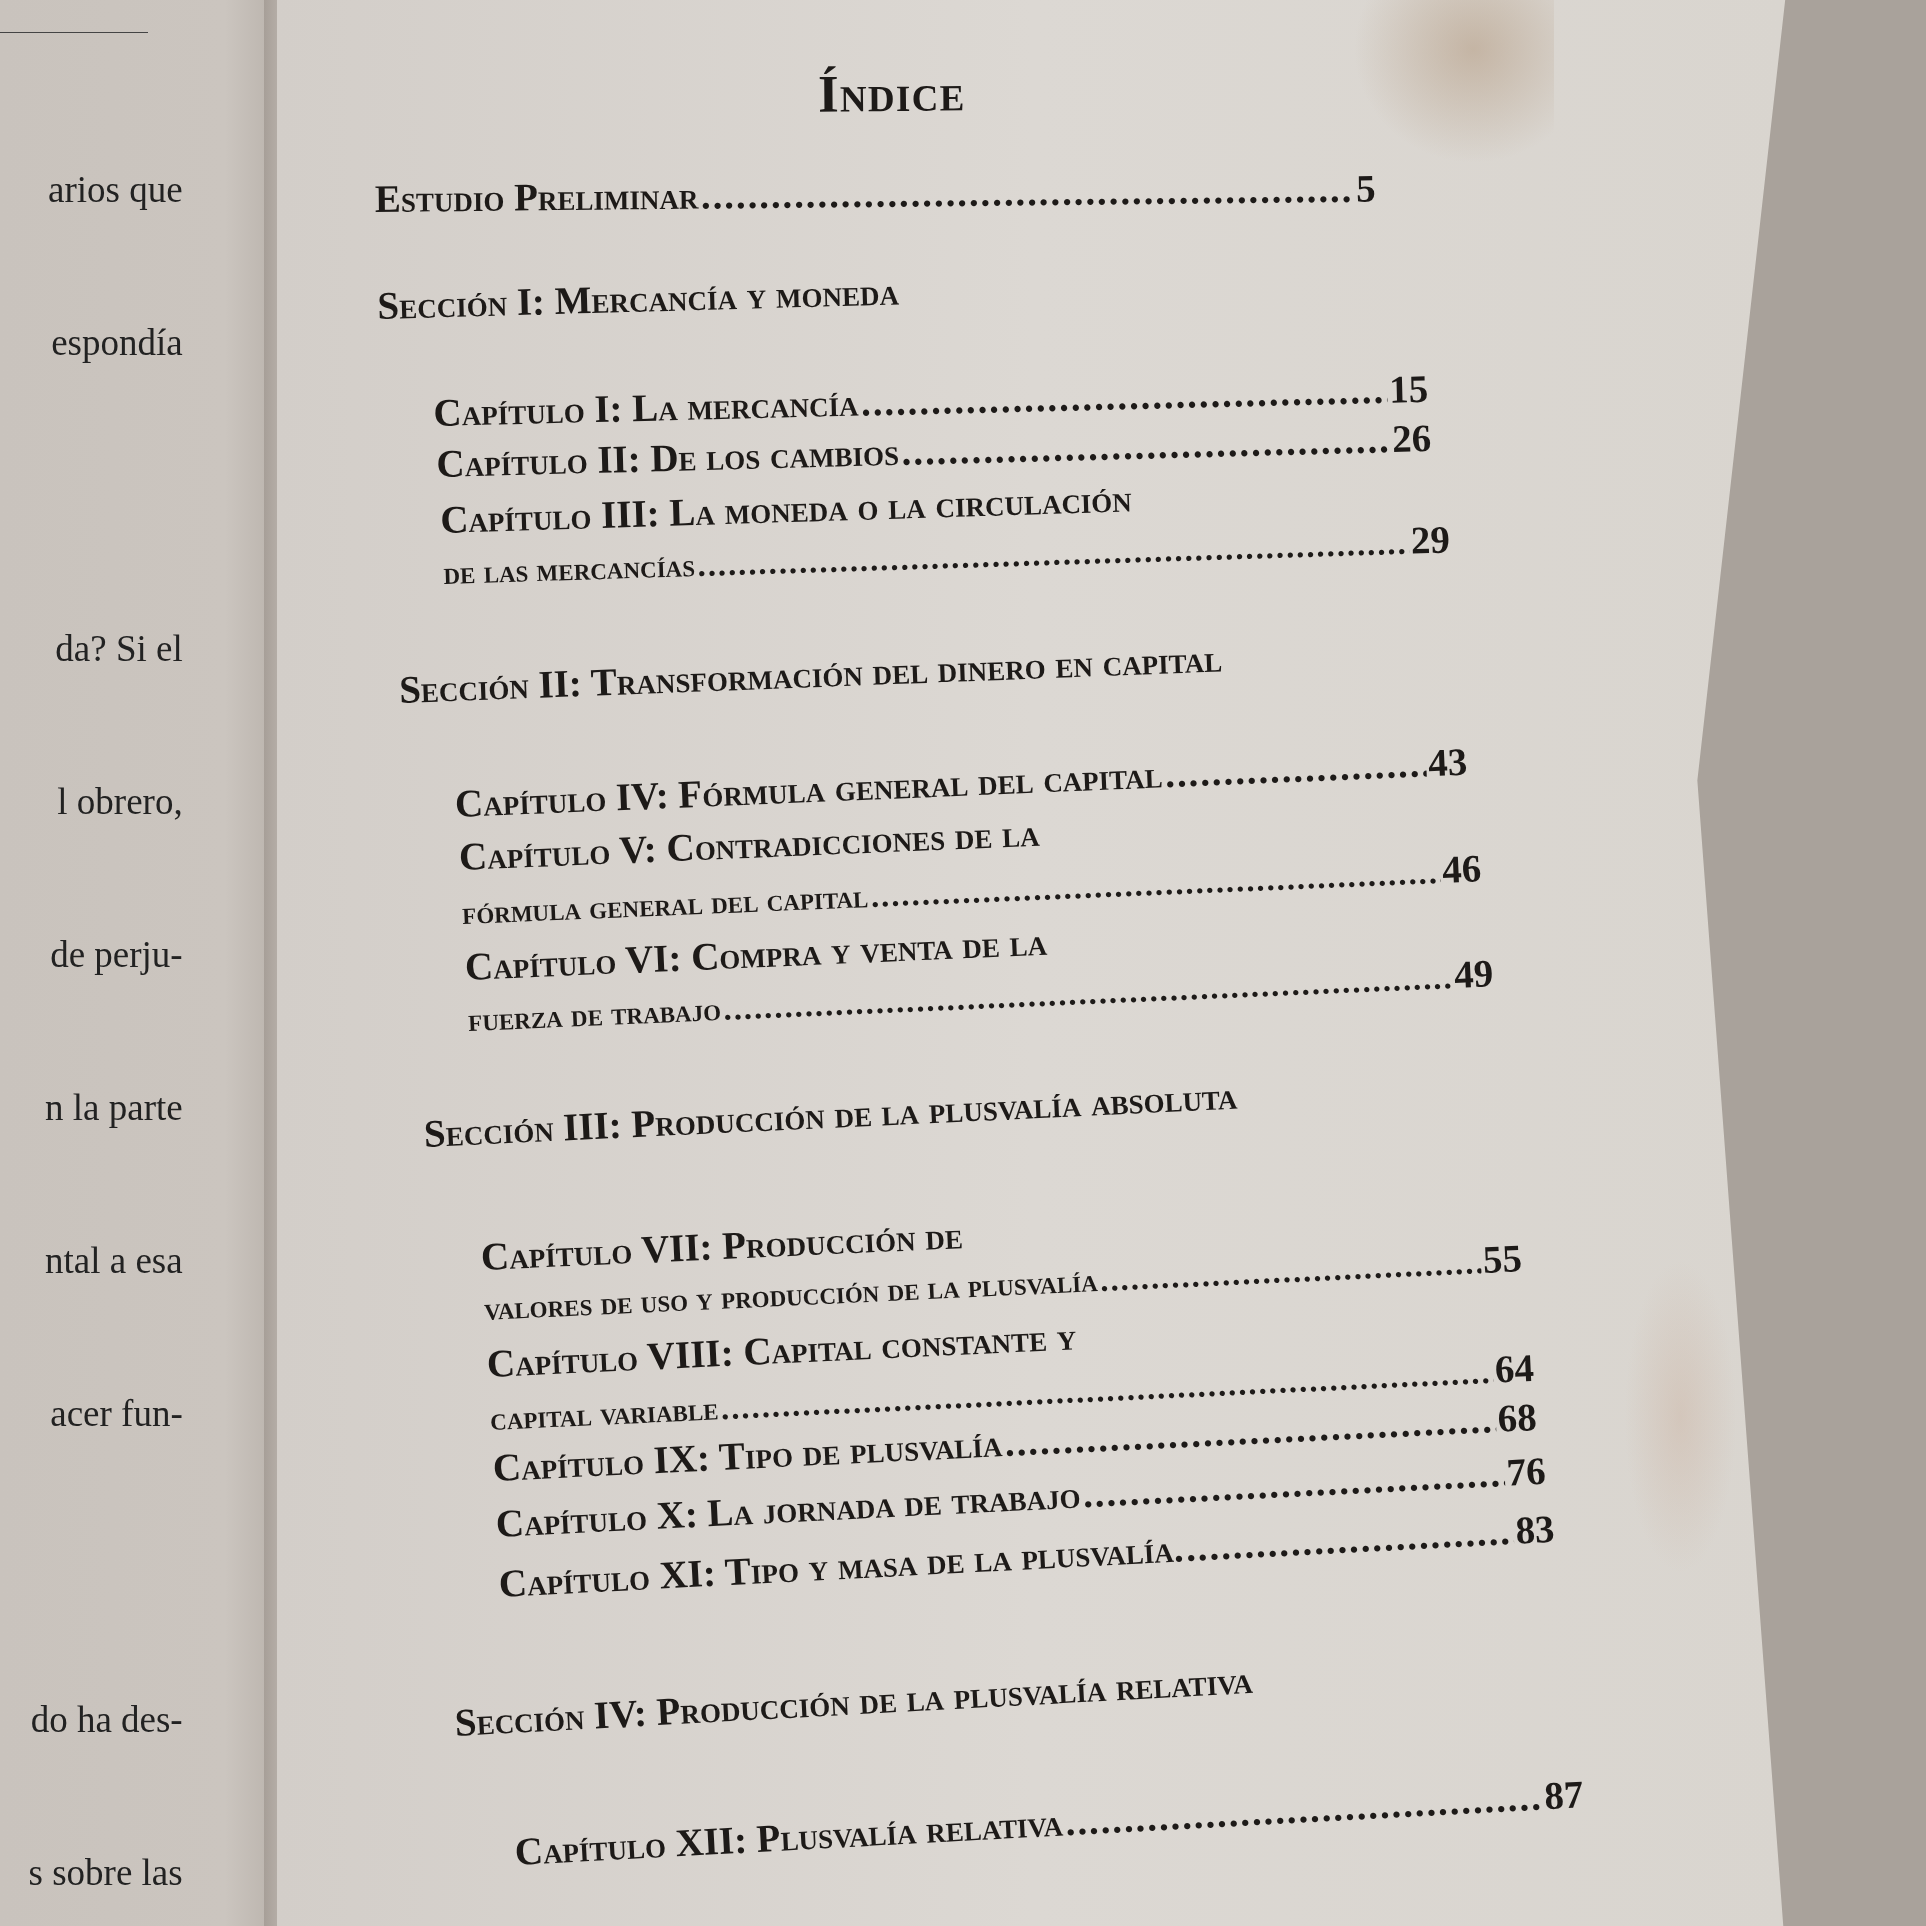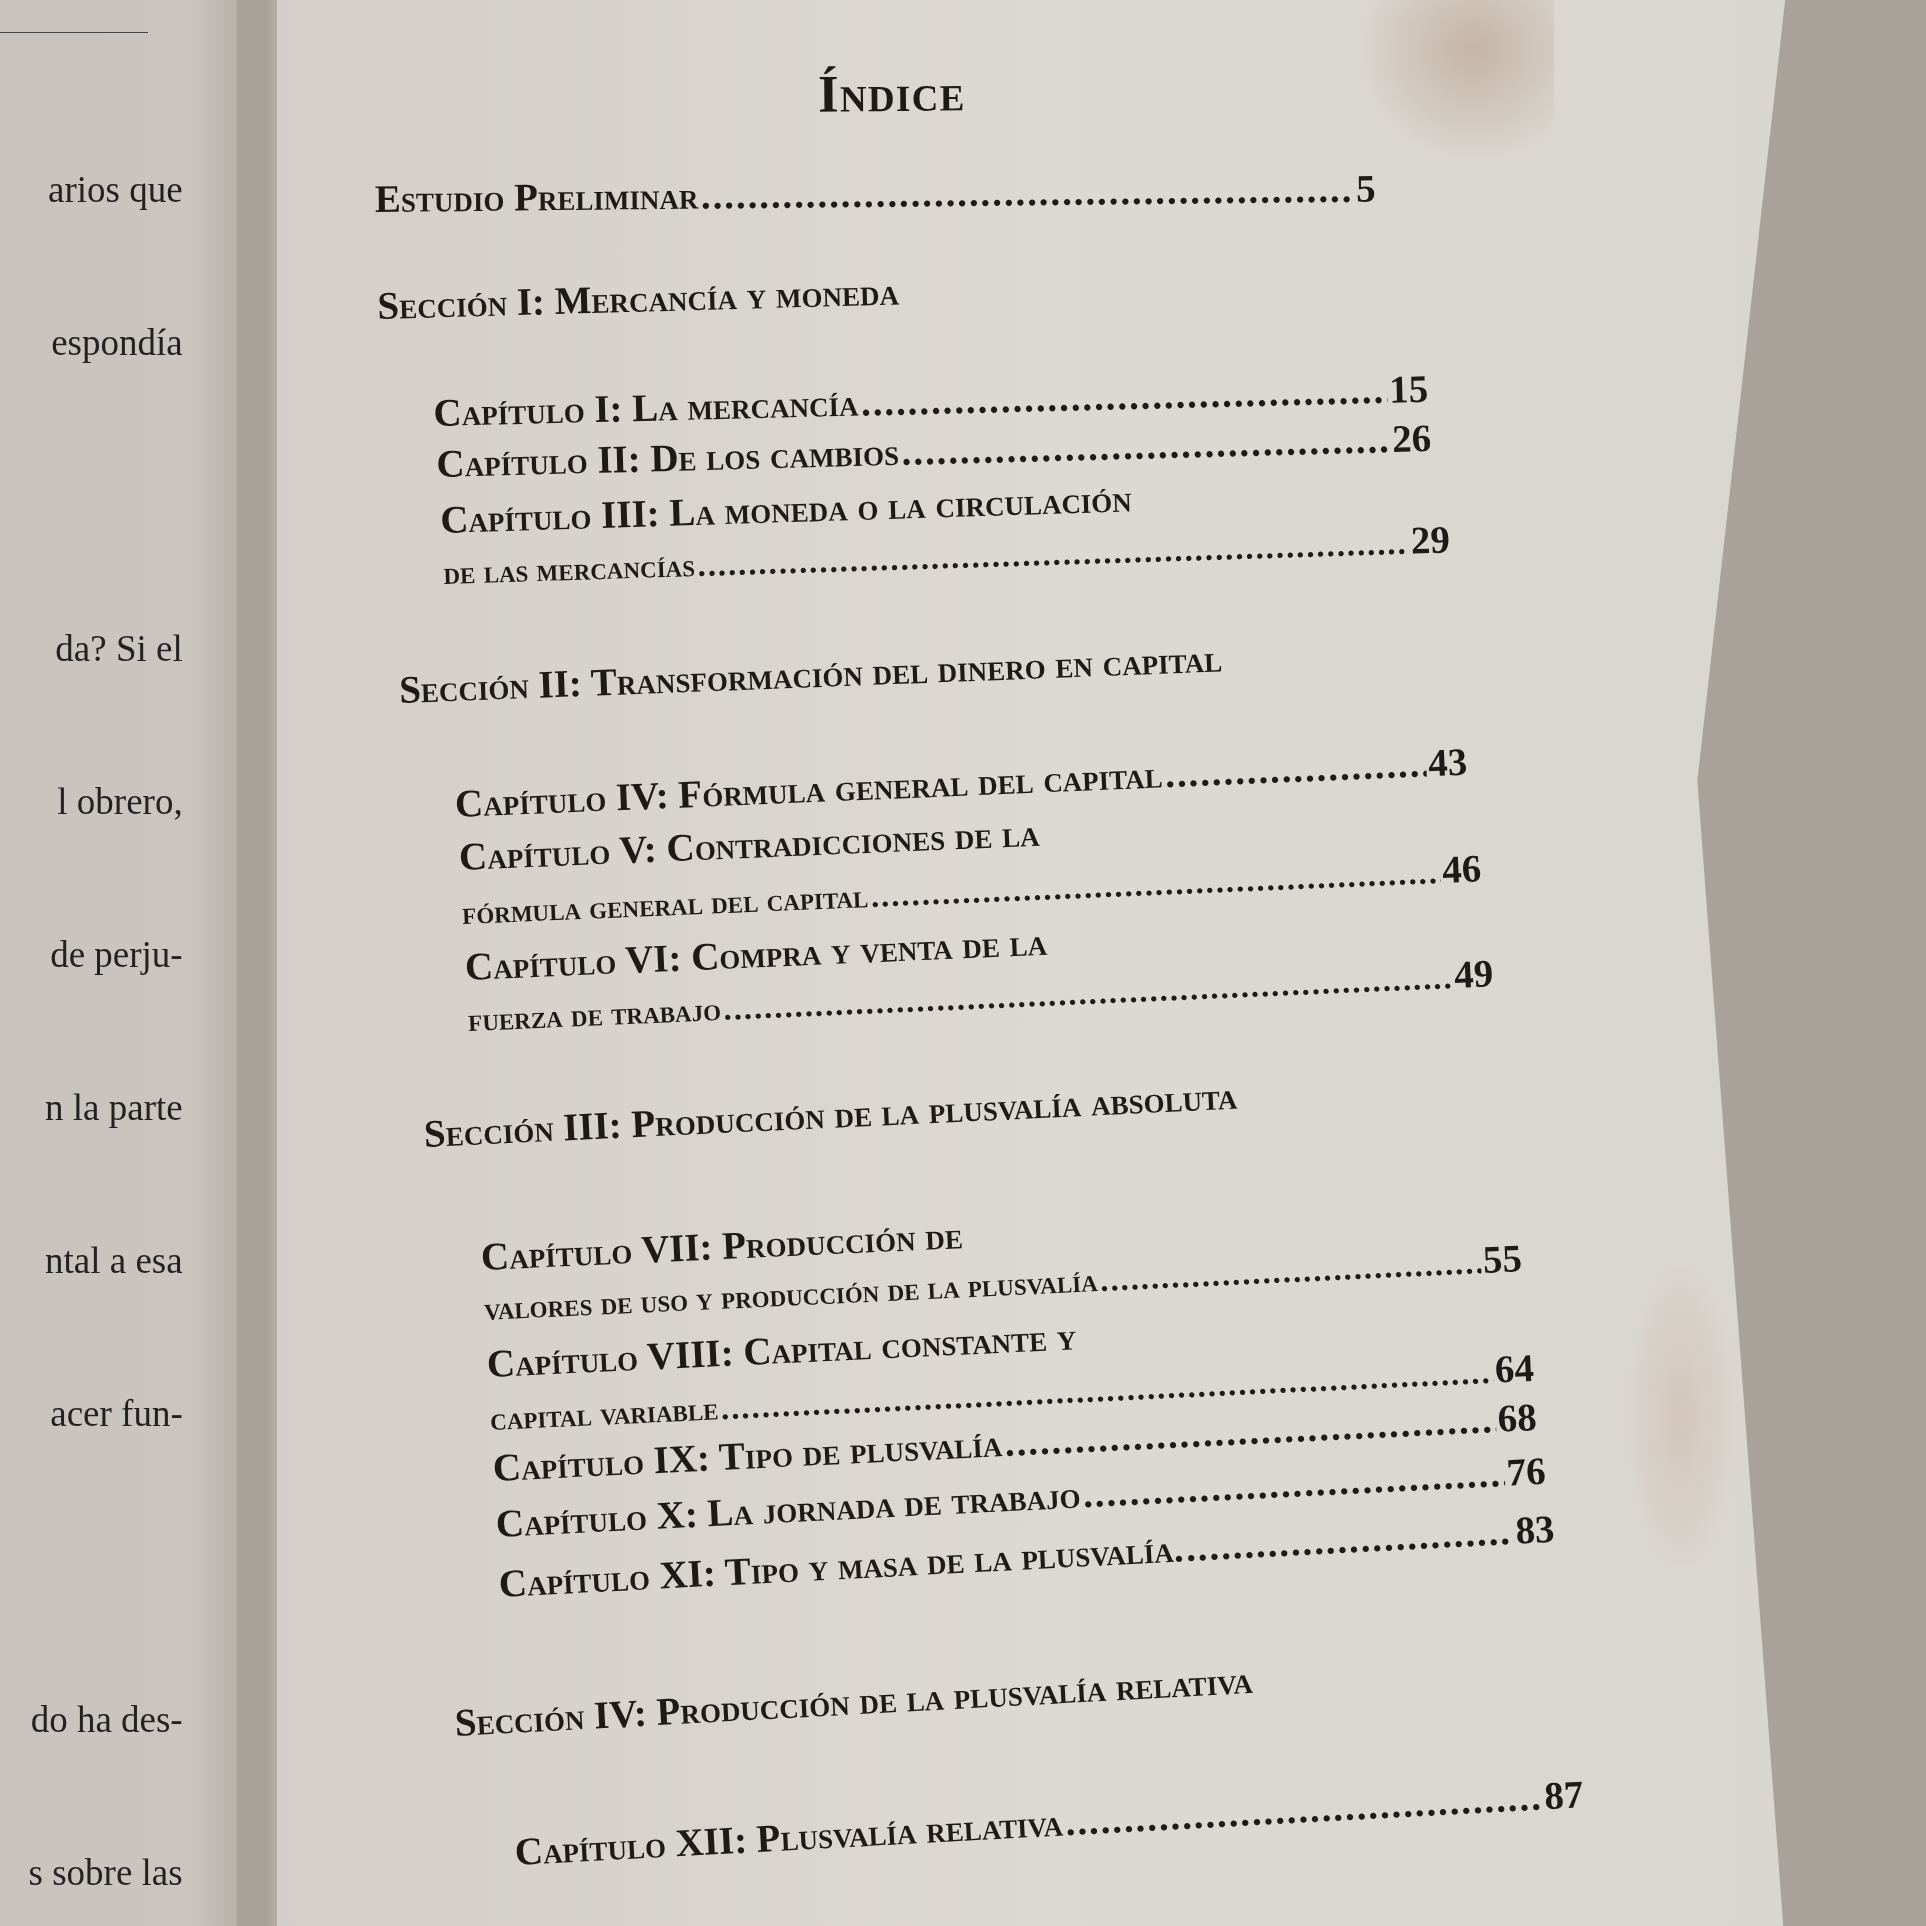--- a/index.html
+++ b/index.html
@@ -5,20 +5,21 @@
   html, body { margin:0; padding:0; }
   body {
     width:1926px; height:1926px; position:relative; overflow:hidden;
     background:#a9a29b;
     font-family:"Liberation Serif","DejaVu Serif",serif;
     color:#1d1a18;
   }
   .left-page {
     position:absolute; left:0; top:0; width:237px; height:1926px;
     background:linear-gradient(90deg,#c9c3bd 0%,#cbc5bf 80%,#b9b2ab 100%);
+    padding-left:44px;
   }
   .left-rule { position:absolute; left:0; top:31.5px; width:148px; border-top:1.3px solid #444; }
   .left-text { position:absolute; left:-6.3px; top:62px; font-size:37px; line-height:51px; color:#222; white-space:pre; text-align:right; width:189px; }
   .left-text .ln { display:block; }
   .gutter {
     position:absolute; left:264px; top:0; width:101px; height:1926px;
     background:linear-gradient(90deg,#a79f98 0%,#cfc9c3 40%,#d6d1cb 100%);
   }
   .right-page {
     position:absolute; left:277px; top:-25px; width:1511px; height:2014px;

